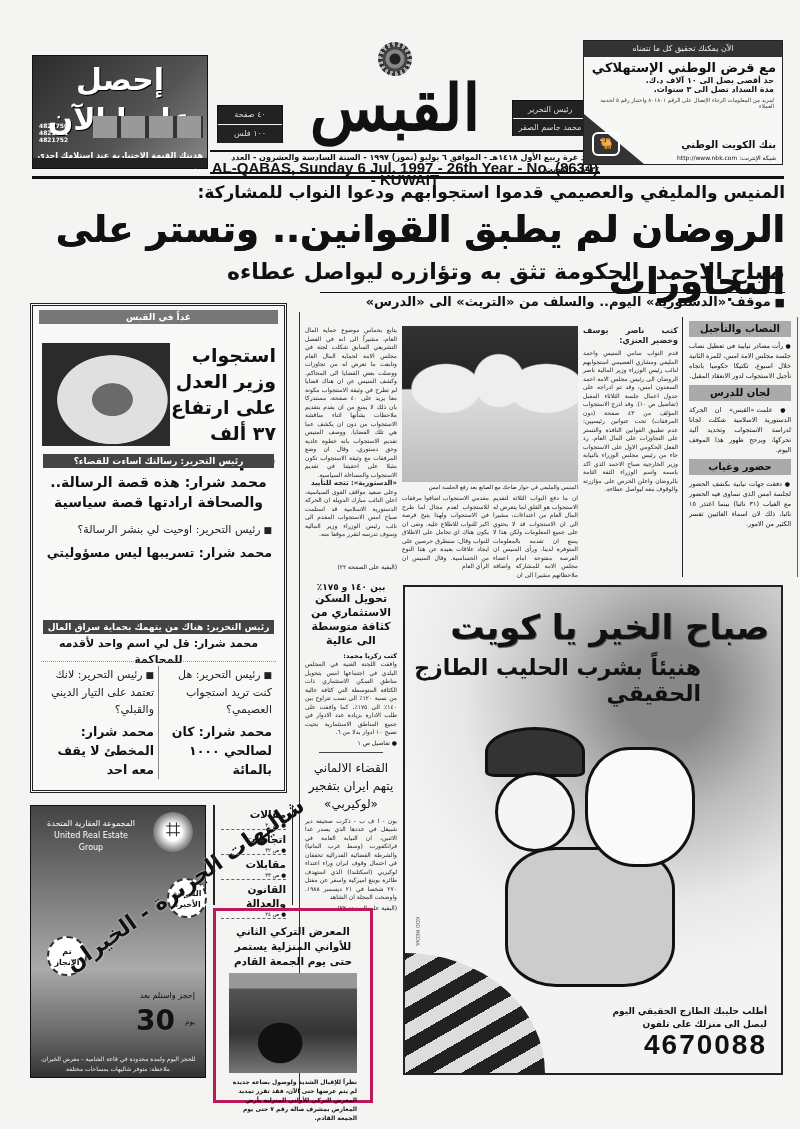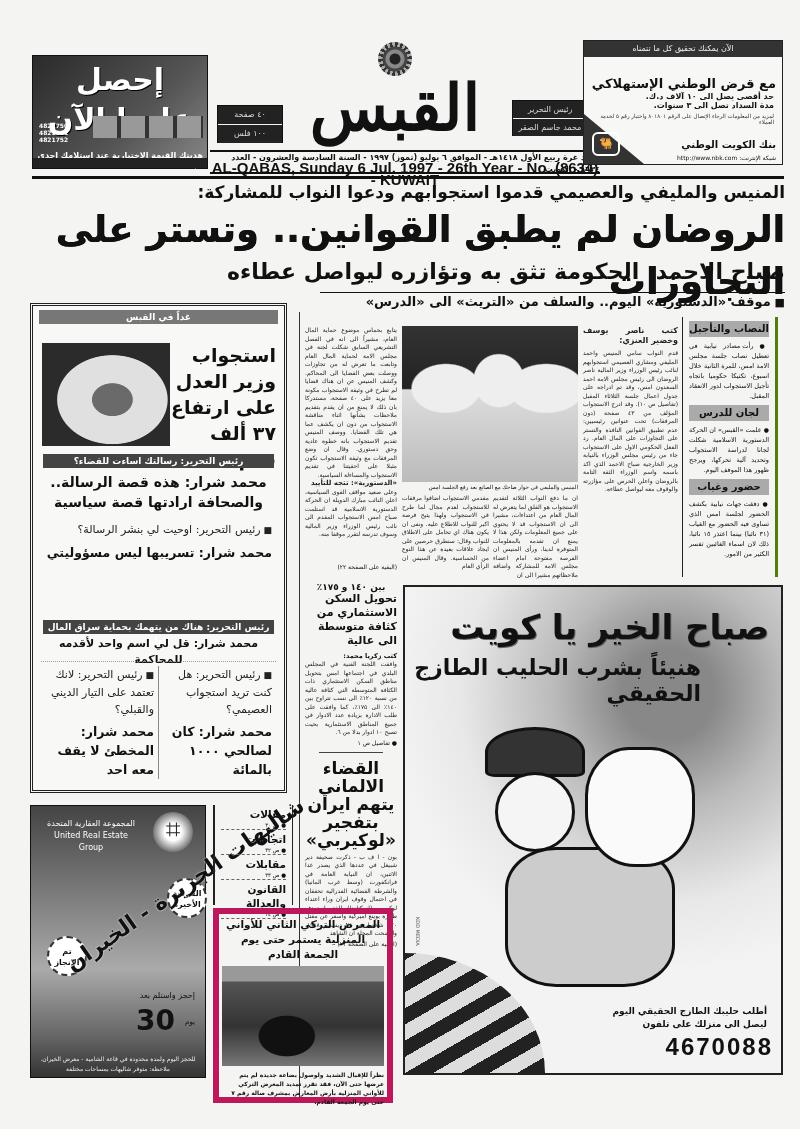--- a/index.html
+++ b/index.html
@@ -17,21 +17,21 @@
   #pages-box div{height:18px;background:#222;color:#ddd;font-size:8px;text-align:center;line-height:18px;margin-bottom:1px}
   #logo{left:290px;top:40px;width:210px;height:110px}
   #logo .flower{position:absolute;left:88px;top:2px;width:34px;height:34px;border-radius:50%;background:radial-gradient(circle,#222 0 5px,#888 6px 9px,#444 10px 12px,transparent 13px),repeating-conic-gradient(#333 0 10deg,#aaa 10deg 20deg);}
   #logo .name{position:absolute;left:0;right:0;top:30px;font-size:64px;font-weight:bold;text-align:center;font-family:"DejaVu Serif",serif;letter-spacing:-2px}
   #editor-box{left:512px;top:100px;width:76px;height:36px;border:1px solid #111}
   #editor-box div{height:17px;background:#222;color:#ddd;font-size:8px;text-align:center;line-height:17px;margin-bottom:1px}
   #date-ar{left:210px;top:150px;width:390px;height:12px;font-size:8px;font-weight:bold;border-top:2px solid #111;line-height:12px}
   #date-en{left:210px;top:162px;width:390px;height:12px;font-size:15px;font-weight:bold;font-family:Liberation Sans, sans-serif;text-align:center;border-bottom:2px solid #111;line-height:12px}
   #bank-ad{left:583px;top:40px;width:200px;height:125px;border:1px solid #222;background:#f7f7f5}
   #bank-ad .top{height:16px;background:#333;color:#eee;font-size:8px;text-align:center;line-height:16px}
-  #bank-ad .title{font-size:13px;font-weight:bold;padding:19px 6px 0}
+  #bank-ad .title{font-size:13px;font-weight:bold;padding:3px 6px 0}
   #bank-ad ul{list-style:none;font-size:8px;font-weight:bold;padding:1px 8px}
   #bank-ad .small{font-size:5.5px;padding:2px 8px;color:#333}
   #bank-ad .tri{position:absolute;left:0;bottom:0;width:0;height:0;border-left:60px solid #333;border-top:50px solid transparent}
   #bank-ad .camel{position:absolute;left:8px;bottom:8px;width:28px;height:24px;border:2px solid #fff;border-radius:6px;color:#fff;font-size:11px;text-align:center;line-height:20px}
   #bank-ad .bank{position:absolute;right:6px;bottom:14px;font-size:10px;font-weight:bold}
   #bank-ad .url{position:absolute;right:6px;bottom:3px;font-size:6px}
   
   #rule-top{left:32px;top:176px;width:752px;height:3px;background:#111}
   #kicker{left:30px;top:180px;width:755px;font-size:17px;font-weight:bold;line-height:24px}
   #main-headline{left:30px;top:204px;width:755px;font-size:37px;font-weight:bold;line-height:52px;letter-spacing:-1px;text-shadow:0.5px 0 0 #000}
@@ -61,64 +61,64 @@
   #photo-caption{left:402px;top:483px;width:176px;font-size:5.5px;line-height:8px}
   .body-text{font-size:6px;line-height:8.5px;color:#222;text-align:justify}
   #col-c1{left:305px;top:326px;width:92px}
   #col-c2{left:402px;top:494px;width:87px}
   #col-c3{left:493px;top:494px;width:85px}
   #col-c1 .sub{font-weight:bold;font-size:7px}
   #more-c{left:305px;top:563px;width:92px;font-size:6px}
   
   #col-r1{left:583px;top:326px;width:95px}
   #col-r1 .byline{font-size:8px;font-weight:bold;line-height:10px;margin-bottom:3px}
-  #right-box{left:682px;top:317px;width:96px;height:260px;border-left:1px solid #222;border-right:3px solid #4d7c0f}
+  #right-box{left:682px;top:317px;width:116px;height:260px;border-left:1px solid #222;border-right:1px solid #4d7c0f}
   .rb-head{background:#aaa;font-size:10px;font-weight:bold;text-align:center;margin:4px 6px;height:16px;line-height:16px}
   .rb-text{font-size:6.5px;line-height:10px;padding:0 6px;text-align:justify}
   .rb-text::before{content:"● ";font-size:6px}
   
   #housing{left:305px;top:582px;width:92px}
   #housing .pct{font-size:9px;font-weight:bold;text-align:center}
-  #housing h3{font-size:11px;font-weight:bold;line-height:14px}
+  #housing h3{font-size:11px;font-weight:bold;text-align:center;line-height:14px}
   #housing .byline{font-size:6.5px;font-weight:bold;margin-top:4px}
   #housing .detail{font-size:6px;margin-top:2px}
   #housing hr{border:none;border-top:1px solid #444;margin:6px 14px}
-  #germany h3{font-size:17px;font-weight:bold;line-height:18px;text-align:center}
+  #germany h3{font-size:12px;font-weight:normal;line-height:18px;text-align:center}
   
   #milk-ad{left:403px;top:585px;width:380px;height:490px;border:2px solid #222;background:radial-gradient(circle at 70% 22%,#888 0 10%,#bbb 25%,#e8e8e8 45%,#f3f3f3 60%)}
   #milk-ad .l1{position:absolute;right:12px;top:20px;font-size:34px;font-weight:bold;text-shadow:1px 1px 0 #666}
   #milk-ad .l2{position:absolute;right:80px;top:68px;font-size:22px;font-weight:bold;text-align:right;line-height:26px}
   #milk-ad .cartoon{position:absolute;left:60px;top:140px;width:230px;height:270px}
   #milk-ad .cap{position:absolute;left:20px;top:0;width:100px;height:50px;border-radius:50% 50% 10% 10%;background:#333;border:3px solid #111}
   #milk-ad .face{position:absolute;left:30px;top:45px;width:80px;height:80px;border-radius:50%;background:#f5f5f5;border:3px solid #111}
   #milk-ad .cow{position:absolute;left:120px;top:20px;width:110px;height:120px;border-radius:40% 40% 45% 45%;background:#fafafa;border:3px solid #111}
   #milk-ad .body{position:absolute;left:40px;top:120px;width:170px;height:140px;border-radius:30%;background:#ccc;border:3px solid #111}
   #milk-ad .stripe{position:absolute;left:0;bottom:0;width:140px;height:120px;background:repeating-linear-gradient(-30deg,#222 0 14px,#ddd 14px 28px);border-radius:0 100% 0 0}
   #milk-ad .cta{position:absolute;right:14px;bottom:42px;font-size:9px;font-weight:bold;text-align:right;line-height:13px}
-  #milk-ad .phone{position:absolute;right:8px;bottom:12px;font-size:24px;font-weight:bold;letter-spacing:2px;font-family:"Liberation Sans",sans-serif}
+  #milk-ad .phone{position:absolute;right:14px;bottom:12px;font-size:28px;font-weight:bold;letter-spacing:2px;font-family:"Liberation Sans",sans-serif}
   #milk-ad .vert{position:absolute;left:10px;top:330px;font-size:5px;writing-mode:vertical-rl;color:#555}
   
   #urg-ad{left:30px;top:805px;width:176px;height:273px;background:linear-gradient(#444 0%,#777 30%,#aaa 60%,#666 85%,#333 100%);border:1px solid #111}
   #urg-ad .name{position:absolute;left:10px;top:12px;width:100px;font-size:8px;color:#fff;text-align:center;line-height:12px}
   #urg-ad .logo{position:absolute;left:122px;top:6px;width:40px;height:40px;border-radius:50%;background:radial-gradient(circle,#fff 0 30%,#777 70%)}
   #urg-ad .logo::after{content:"⌗";position:absolute;left:0;right:0;top:2px;text-align:center;font-size:26px;color:#222}
   #urg-ad .badge{position:absolute;width:40px;height:40px;border-radius:50%;background:#fff;color:#111;font-size:8px;font-weight:bold;text-align:center;line-height:11px;padding-top:8px;border:2px dashed #333}
   #urg-ad .b1{left:136px;top:72px}
   #urg-ad .b2{left:16px;top:130px}
   #urg-ad .chalet{position:absolute;left:30px;top:150px;font-size:22px;font-weight:bold;color:#111;transform:rotate(-35deg);transform-origin:left top;white-space:nowrap;text-shadow:0 0 2px #fff}
   #urg-ad .book{position:absolute;right:10px;top:185px;font-size:8px;color:#111}
   #urg-ad .num{position:absolute;right:30px;top:198px;font-size:28px;font-weight:bold;color:#111}
   #urg-ad .day{position:absolute;right:10px;top:212px;font-size:7px}
   #urg-ad .info{position:absolute;left:8px;right:8px;top:248px;font-size:6px;color:#eee;text-align:center;line-height:10px}
   
   #index{left:213px;top:805px;width:80px;height:100px;border-left:2px solid #222;border-right:1px solid #222;padding:2px 6px}
   #index .item{font-size:10.5px;font-weight:bold;line-height:14px}
   #index .pg{font-size:5.5px;border-bottom:1px dashed #666;line-height:8px;margin-bottom:2px}
   
-  #turkish{left:213px;top:908px;width:180px;height:195px;border:6px solid #be185d;padding:3px}
+  #turkish{left:213px;top:908px;width:160px;height:195px;border:3px solid #be185d;padding:13px}
   #turkish h3{font-size:10.5px;font-weight:bold;text-align:center;line-height:15px}
   #turkish .ph{height:100px;margin:4px 0;background:radial-gradient(ellipse at 40% 70%,#111 0 20%,transparent 21%),linear-gradient(#999 0 15%,#555 16%,#333 60%,#777)}
   #turkish .txt{font-size:6px;line-height:9px;font-weight:bold}
   .sep-v{position:absolute;width:1px;background:#333}
 </style>
 </head>
 <body>
 
 <div id="card-ad" class="abs rtl">
   <div class="big">إحصل عليها الآن</div>

